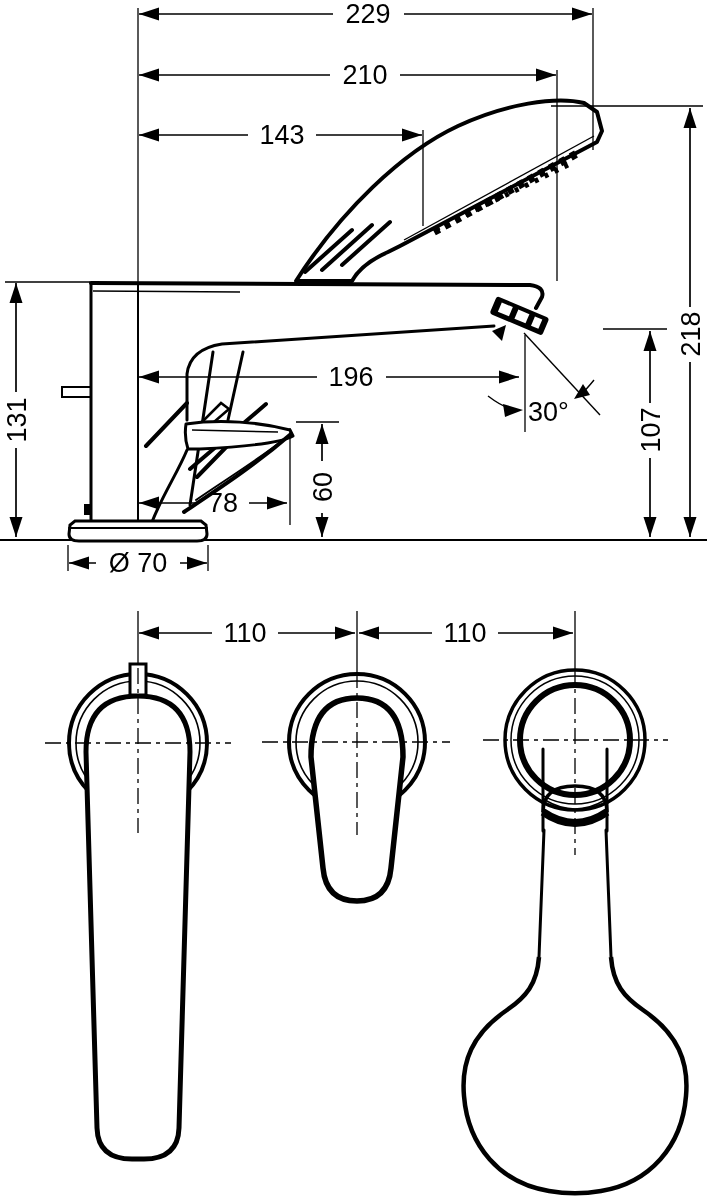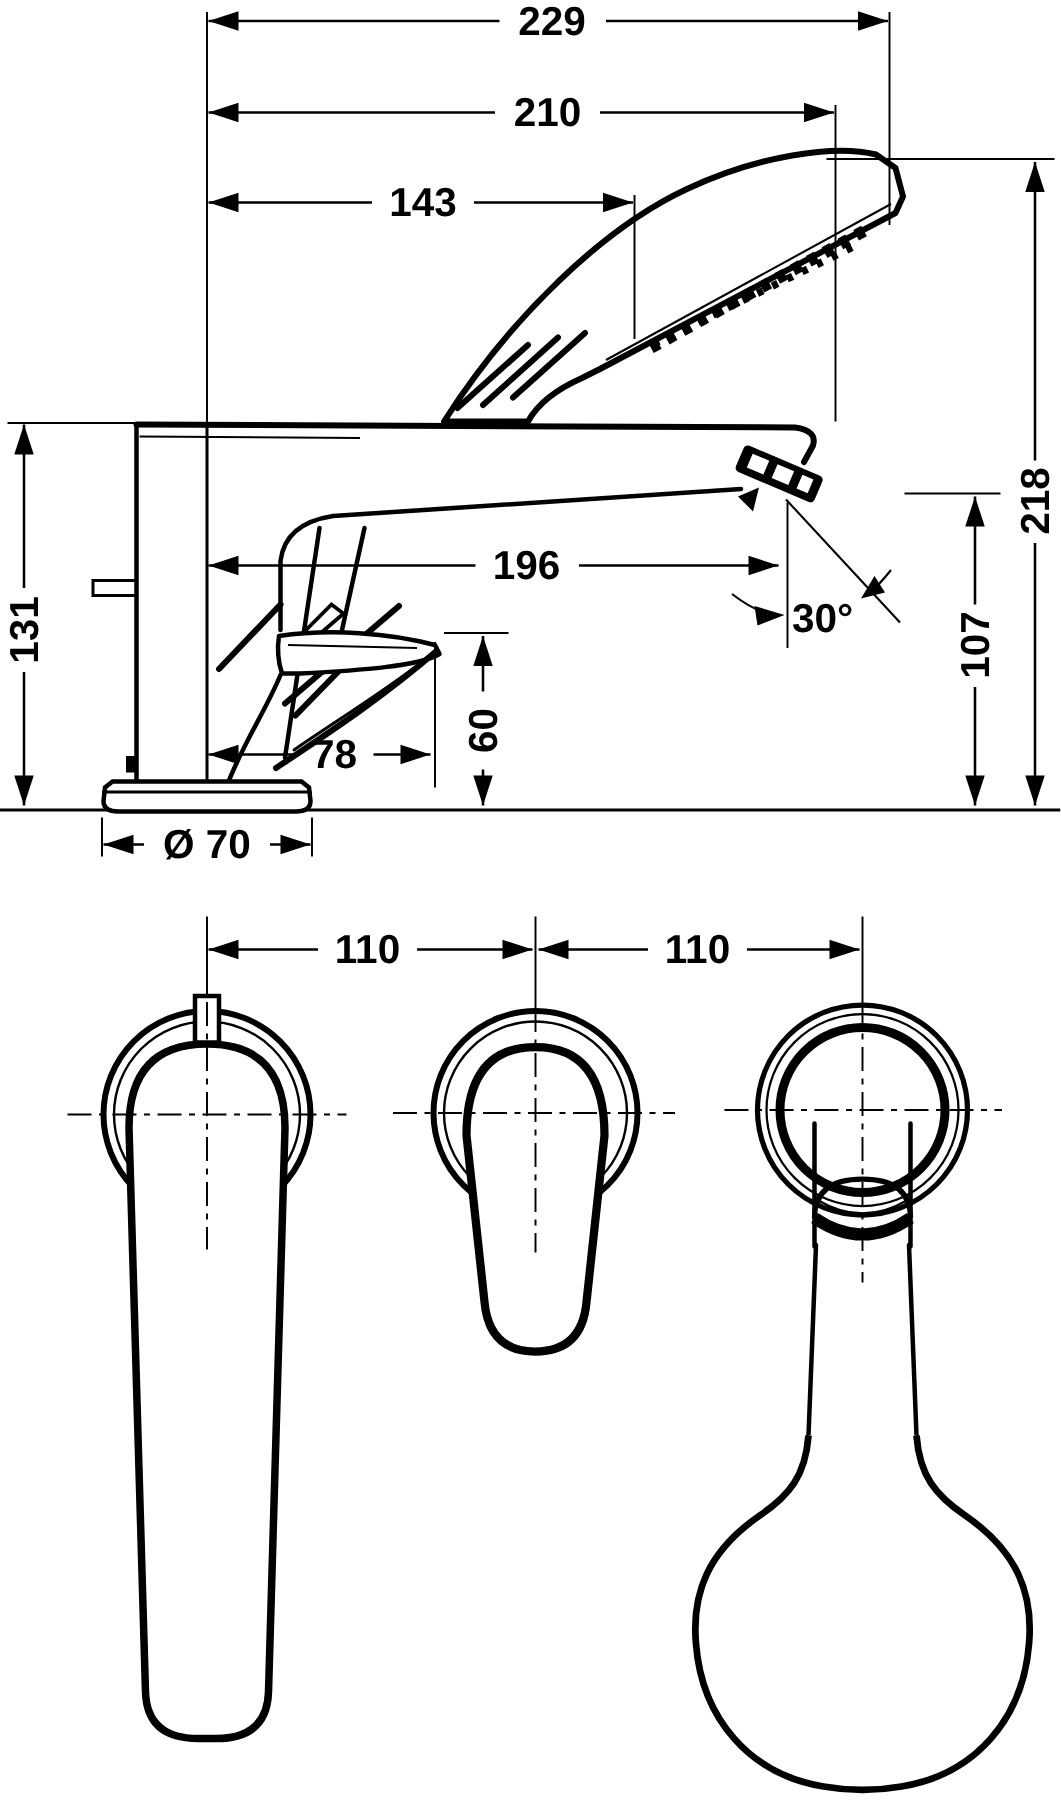--- a/index.html
+++ b/index.html
@@ -1,16 +1,16 @@
 <!DOCTYPE html>
 <html><head>
 <meta charset="utf-8">
 <style>
   html,body{margin:0;padding:0;background:#ffffff;}
-  #stage{width:707px;height:1200px;position:relative;background:#fff;overflow:hidden;font-weight:bold;}
+  #stage{width:707px;height:1200px;position:relative;background:#fff;overflow:hidden;}
   svg{display:block;}
   text{font-family:"Liberation Sans","DejaVu Sans",sans-serif;font-size:27px;fill:#000;}
   .dim{stroke:#000;stroke-width:1.7;fill:none;}
   .ext{stroke:#000;stroke-width:1.3;fill:none;}
   .cl{stroke:#000;stroke-width:1.3;fill:none;stroke-dasharray:16 5 4 5;}
   .ah{fill:#000;stroke:none;}
   .o2{stroke:#000;stroke-width:2;fill:none;stroke-linecap:round;}
   .o3{stroke:#000;stroke-width:3;fill:none;stroke-linecap:round;}
   .o4{stroke:#000;stroke-width:4;fill:none;stroke-linecap:round;}
   .thin{stroke:#000;stroke-width:1.4;fill:none;}

